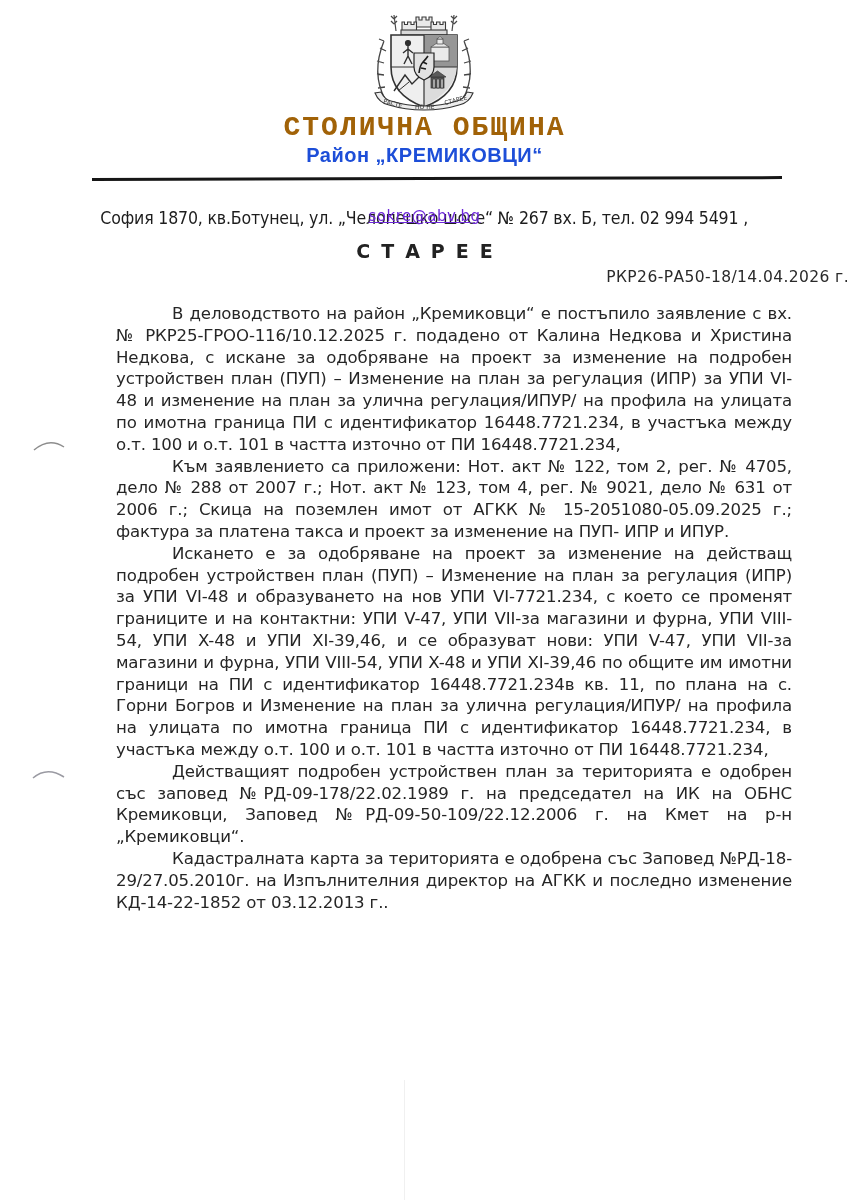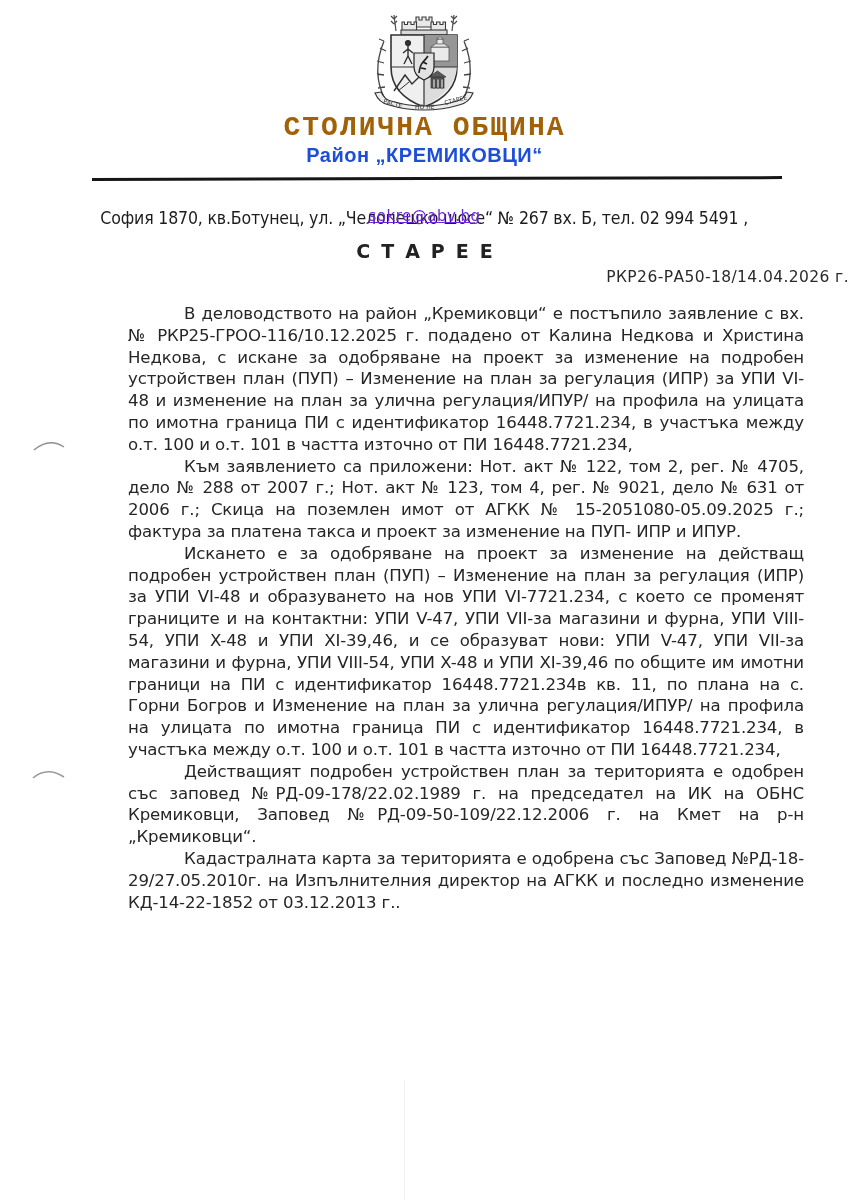--- a/index.html
+++ b/index.html
@@ -36,21 +36,21 @@
     top:207px;font-size:15px;color:#6d28d9;text-decoration:underline;letter-spacing:0.5px;
   }
   .doc-type{
     top:240px;font-size:19px;font-weight:bold;color:#222;
     letter-spacing:11px;text-indent:11px;
   }
   .doc-number{
     top:268px;font-size:15.5px;color:#2a2a2a;letter-spacing:0.4px;text-align:right;
   }
   .bodytext{
-    top:303px;left:128px;width:676px;
+    top:303px;left:116px;width:676px;
     font-size:16.6px;line-height:21.8px;
     text-align:justify;color:#262626;letter-spacing:-0.15px;
   }
   .bodytext p{margin:0;padding:0;}
   .ind{text-indent:56px;}
   .ind-lg{text-indent:70px;}
   .ind-xs{text-indent:6px;}
   .noind{text-indent:0;}
   .bold{font-weight:bold;}
   .pen-mark{position:absolute;width:36px;height:18px;}

